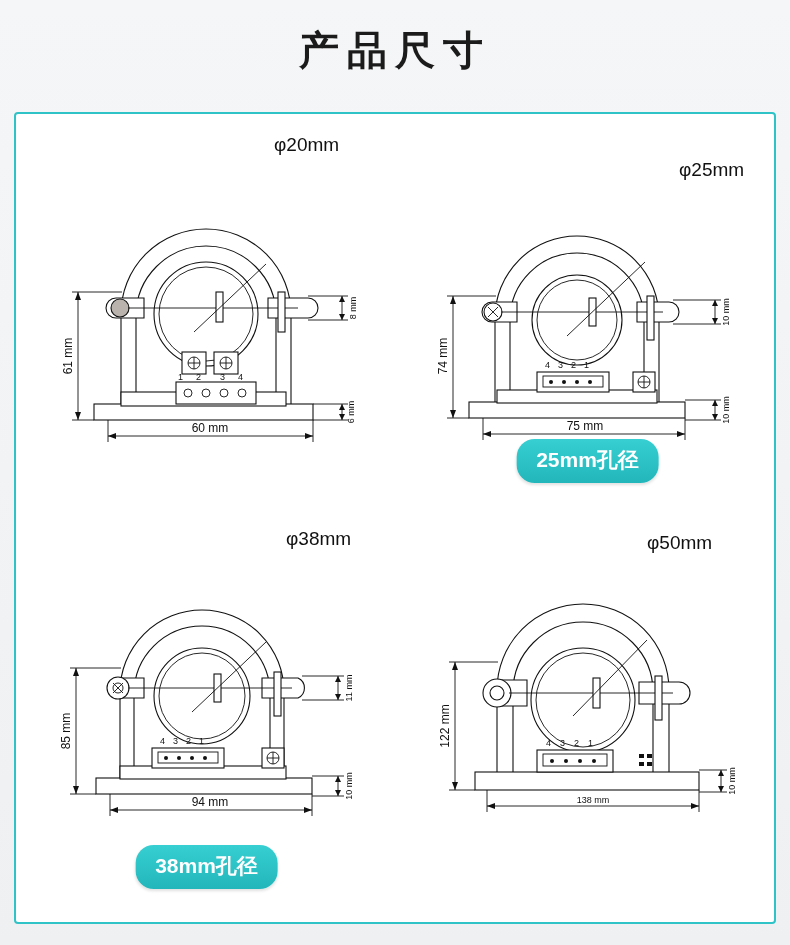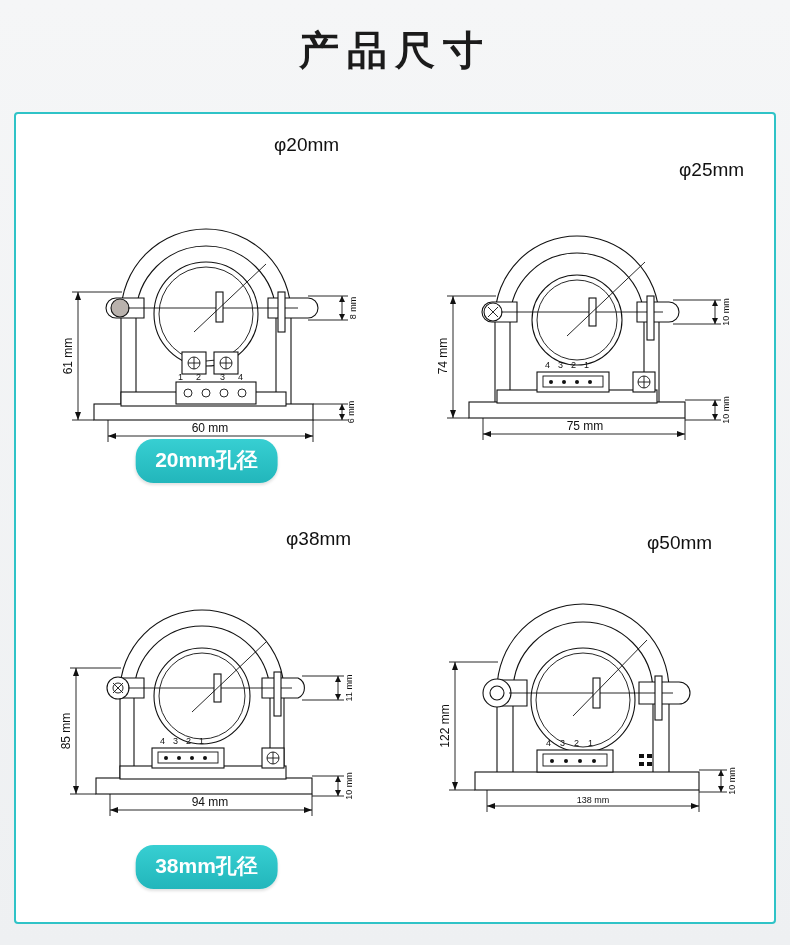--- a/index.html
+++ b/index.html
@@ -169,21 +169,20 @@
 
             <line class="dim" x1="326" y1="290" x2="326" y2="306"></line>
             <path class="fillk" d="M326 290 l-3 6 l6 0 z"></path>
             <path class="fillk" d="M326 306 l-3 -6 l6 0 z"></path>
             <line class="dim" x1="297" y1="290" x2="332" y2="290"></line>
             <line class="dim" x1="297" y1="306" x2="332" y2="306"></line>
             <text class="txt-s" x="338" y="298" transform="rotate(-90 338 298)" text-anchor="middle">6 mm</text>
           </svg>
           <div class="phi" style="left:258px; top:20px;">φ20mm</div>
         </div>
-        <div class="badge">20mm孔径</div>
       </div>
 
       <div class="cell cell-1">
         <div class="drawing">
           <svg width="381" height="330" viewBox="0 0 381 330">
             <path class="ln" d="M98 300 L98 204 A82 82 0 0 1 262 204 L262 300"></path>
             <path class="ln" d="M113 300 L113 206 A67 67 0 0 1 247 206 L247 300"></path>
             <rect class="ln fillw" x="72" y="288" width="216" height="16"></rect>
             <rect class="ln fillw" x="100" y="276" width="160" height="13"></rect>
             <circle class="ln fillw" cx="180" cy="206" r="45"></circle>
@@ -239,20 +238,21 @@
 
             <line class="dim" x1="318" y1="286" x2="318" y2="306"></line>
             <path class="fillk" d="M318 286 l-3 6 l6 0 z"></path>
             <path class="fillk" d="M318 306 l-3 -6 l6 0 z"></path>
             <line class="dim" x1="288" y1="286" x2="324" y2="286"></line>
             <line class="dim" x1="288" y1="306" x2="324" y2="306"></line>
             <text class="txt-s" x="332" y="296" transform="rotate(-90 332 296)" text-anchor="middle">10 mm</text>
           </svg>
           <div class="phi" style="left:248px; top:45px;margin-left:34px;">φ25mm</div>
         </div>
+        <div class="badge">25mm孔径</div>
       </div>
 
       <div class="cell cell-2">
         <div class="drawing">
           <svg width="381" height="330" viewBox="0 0 381 330">
             <path class="ln" d="M104 268 L104 172 A82 82 0 0 1 268 172 L268 268"></path>
             <path class="ln" d="M118 268 L118 174 A68 68 0 0 1 254 174 L254 268"></path>
             <rect class="ln fillw" x="80" y="258" width="216" height="16"></rect>
             <rect class="ln fillw" x="104" y="246" width="166" height="13"></rect>
             <circle class="ln fillw" cx="186" cy="176" r="48"></circle>

